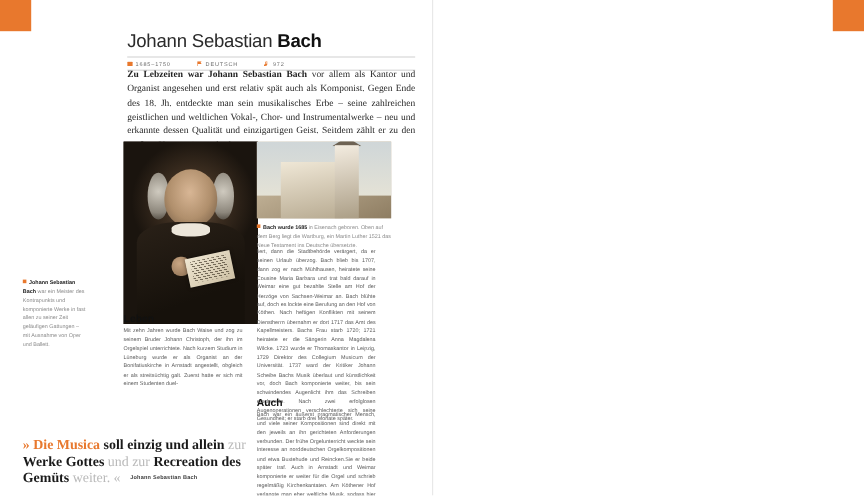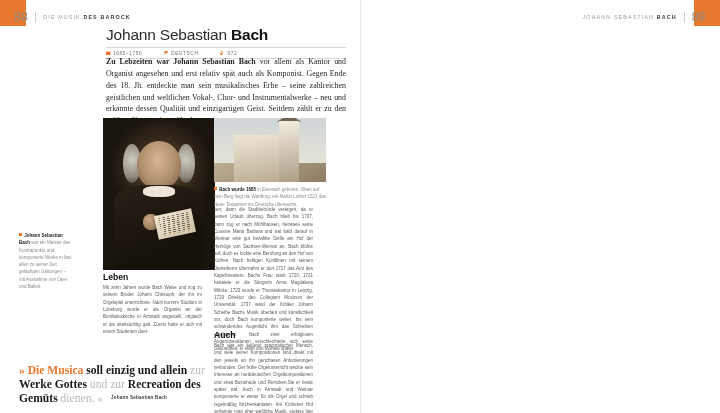--- a/index.html
+++ b/index.html
@@ -134,21 +134,21 @@
   .sec-h {
     font-family: "Liberation Sans", sans-serif;
     font-weight: 700; font-size: 8.6px; color: #111; margin-bottom: 2px;
   }
   .body-col {
     font-family: "Liberation Sans", sans-serif;
     font-size: 4.5px; line-height: 1.63; color: #5a5a5a; text-align: justify;
   }
   .body-col p { margin-bottom: 3px; }
 
-  .col-l2 { position: absolute; left: 103px; top: 272px; width: 99px; }
+  .col-l2 { position: absolute; left: 103px; top: 260px; width: 99px; }
   .col-l3 { position: absolute; left: 214px; top: 118px; width: 99px; }
 
   .cap-midfig {
     position: absolute; left: 214px; top: 186px; width: 112px;
   }
   .fig-mid {
     position:absolute; left:214px; top:118px; width:112px; height:64px;
     background: linear-gradient(155deg,#d9cfbc 0%, #b9a98e 45%, #8e7d62 100%);
     overflow:hidden;
   }
@@ -183,25 +183,20 @@
 </style>
 </head>
 <body>
 
 <div class="spread">
 
   <div class="page page-left">
 
     <div class="orange-tab orange-tab-l"></div>
 
-    <div class="runhead runhead-left">
-      <span class="folio">88</span>
-      <span class="runhead-rule"></span>
-      <span class="runhead-text"><span>Die Musik </span><b>des Barock</b></span>
-    </div>
 
     <div class="title-block">
       <div class="article-title"><span>Johann Sebastian </span><b>Bach</b></div>
       <div class="meta-row">
         <span class="meta-item">
           <svg class="meta-ico" viewBox="0 0 10 10">
               <rect x="0" y="1" width="10" height="9" rx="1"></rect>
             </svg>
           <span>1685–1750</span>
         </span>
@@ -260,30 +255,25 @@
     </div>
 
     <div style="position:absolute; left:214px; top:330px; width:99px;">
       <div class="sec-h">Auch</div>
       <div class="body-col">
         <p>Bach war ein äußerst pragmatischer Mensch, und viele seiner Kompositionen sind direkt mit den jeweils an ihn gerichteten Anforderungen verbunden. Der frühe Orgelunterricht weckte sein Interesse an norddeutschen Orgelkompositionen und etwa Buxtehude und Reincken.Sie er beide später traf. Auch in Arnstadt und Weimar komponierte er weiter für die Orgel und schrieb regelmäßig Kirchenkantaten. Am Köthener Hof verlangte man eher weltliche Musik, sodass hier viele seiner Instrumentalwerke – einschließlich der sechs Brandenburgischen Konzerte, des Clavierbüchleins für Anna Magdalena Bach und des Orgelbüchleins – entstanden.</p>
       </div>
     </div>
 
     <div class="pullquote">
-      <span class="pq-mark">» Die Musica </span><b>soll einzig und allein </b><span>zur </span><b>Werke Gottes </b><span>und zur </span><b>Recreation des Gemüts </b><span>dienen. «</span><span class="pq-author pq-inline-author">Johann Sebastian Bach</span>
+      <span class="pq-mark">» Die Musica </span><b>soll einzig und allein </b><span>zur </span><b>Werke Gottes </b><span>und zur </span><b>Recreation des Gemüts </b><span>weiter. «</span><span class="pq-author pq-inline-author">Johann Sebastian Bach</span>
     </div>
   </div>
 
   <div class="page page-right">
 
     <div class="orange-tab orange-tab-r"></div>
 
-    <div class="runhead runhead-right">
-      <span class="runhead-text"><span>Johann Sebastian </span><b>Bach</b></span>
-      <span class="runhead-rule"></span>
-      <span class="folio">89</span>
-    </div>
 
   </div>
 
   <div class="gutter-line"></div>
 </div>
 
 </body></html>

